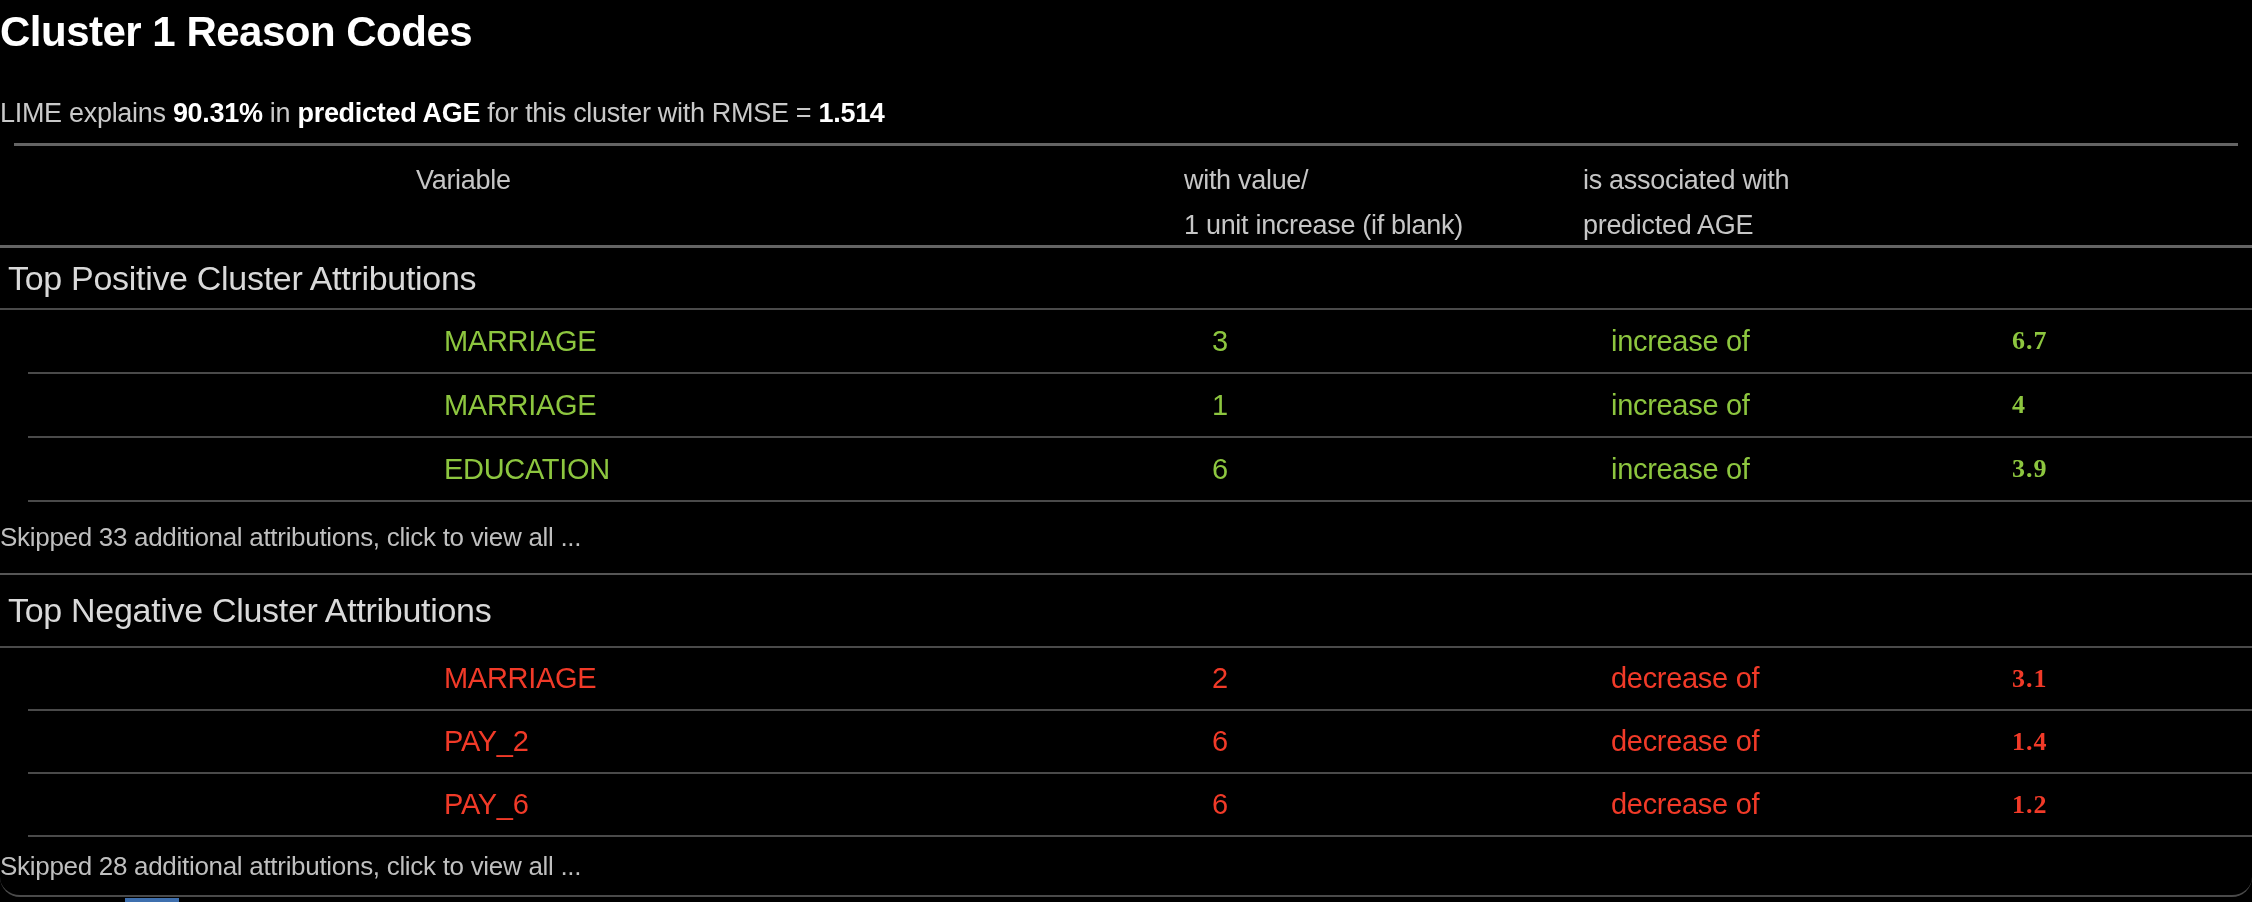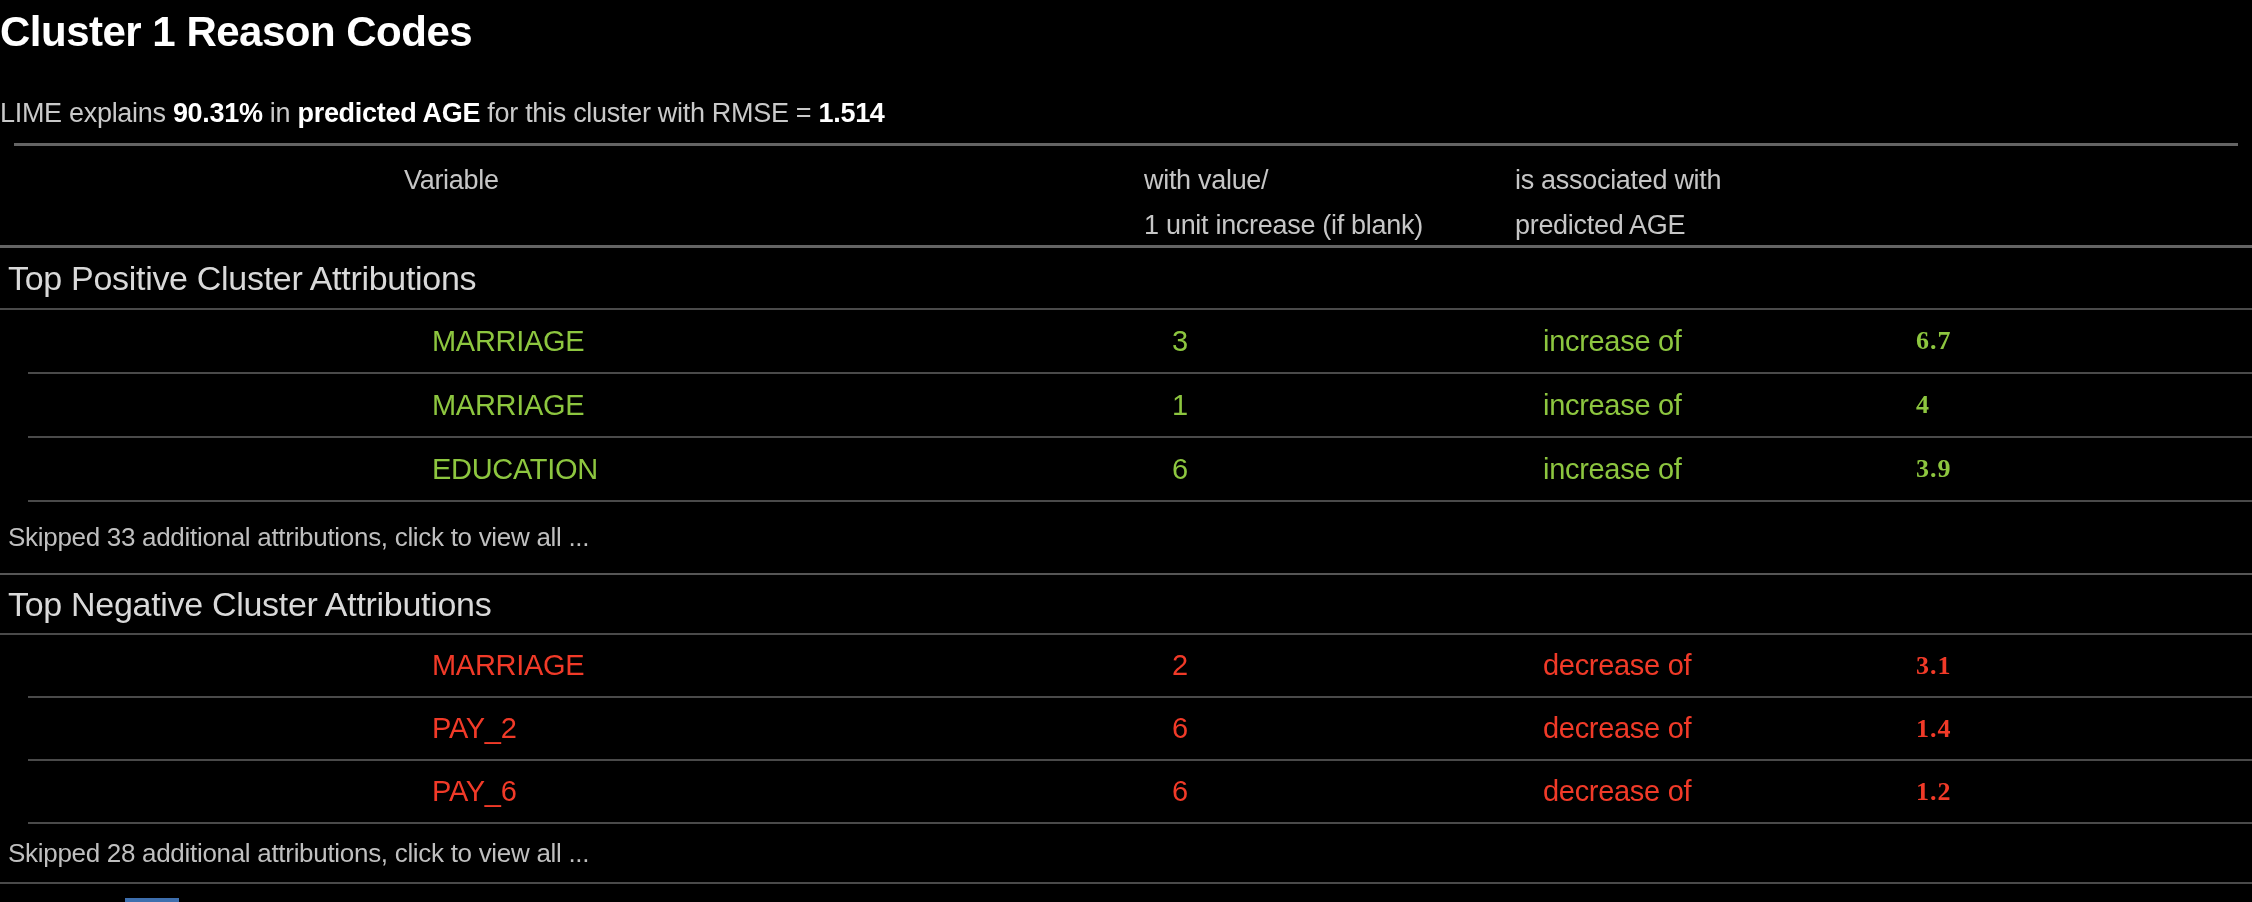--- a/index.html
+++ b/index.html
@@ -16,50 +16,51 @@
     color: #ffffff; font-weight: bold; font-size: 42px; letter-spacing: -0.5px;
   }
   .subtitle { margin-top: 42px; font-size: 27px; color: #c9c9c9; }
   .subtitle b { color: #ffffff; font-weight: bold; }
 
   .divider { border: none; height: 3px; background: #646464; margin: 0 14px; }
 
   .grid {
     display: grid;
     grid-template-columns: 374px 740px 371px 373px 1fr;
-    padding-left: 30px;
+    padding-left: 14px;
     align-items: center;
+    gap: 28px;
   }
   .thead {
     height: 102px;
     border-bottom: 3px solid #646464;
     align-items: start;
     padding-top: 12px;
     font-size: 27px; color: #c6c6c6; line-height: 45px;
   }
   .section-title {
     height: 62px; display: flex; align-items: center;
     padding-left: 8px; font-size: 34px; color: #d9d9d9;
     border-bottom: 2px solid #4a4a4a;
   }
-  .section-title.neg { height: 60px; text-align: center; }
+  .section-title.neg { height: 73px; text-align: center; }
   .row { height: 64px; border-bottom: 2px solid #4a4a4a; font-size: 29px; margin-left: 28px; }
   .row.neg { height: 63px; }
   .positive .row { color: var(--positive, #8dc63f); }
   .negative .row { color: var(--negative, #f13a28); }
   .amount {
     font-family: Liberation Serif, serif;
     font-weight: bold; font-size: 26px; letter-spacing: 1px;
   }
   .skipped {
     height: 73px; display: flex; align-items: center;
-    padding-left: 8px; font-size: 26px; color: #bfbfbf;
+    padding-left: 0; font-size: 26px; color: #bfbfbf;
     border-bottom: 2px solid #565656; cursor: pointer;
   }
-  .skipped.last { height: 60px; border-bottom-color: #4a4a4a; }
+  .skipped.last { height: 60px; border-bottom-color: #4a4a4a; border-radius: 20px; }
   .scroll-thumb {
     position: absolute; left: 125px; bottom: 0;
     width: 54px; height: 4px;
     background: var(--scrollbar, #3e6fae);
   }
   .gutter { height: 1px; }
 </style>
 </head>
 <body>
 

